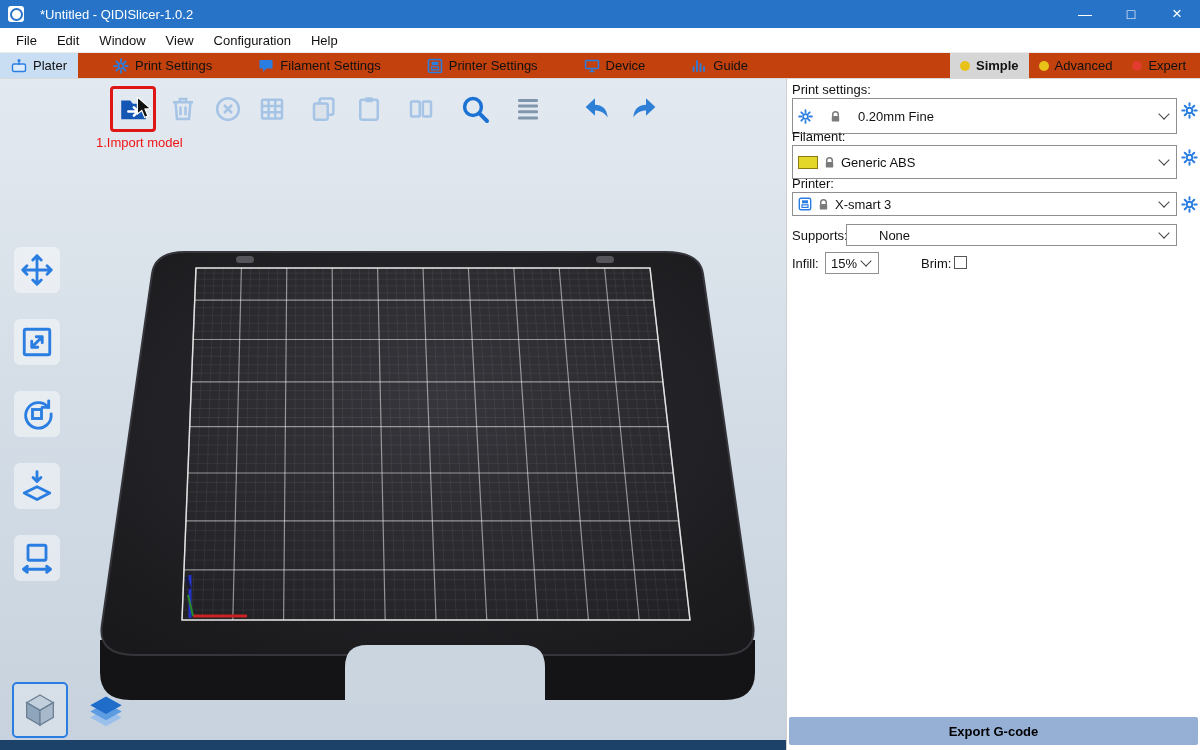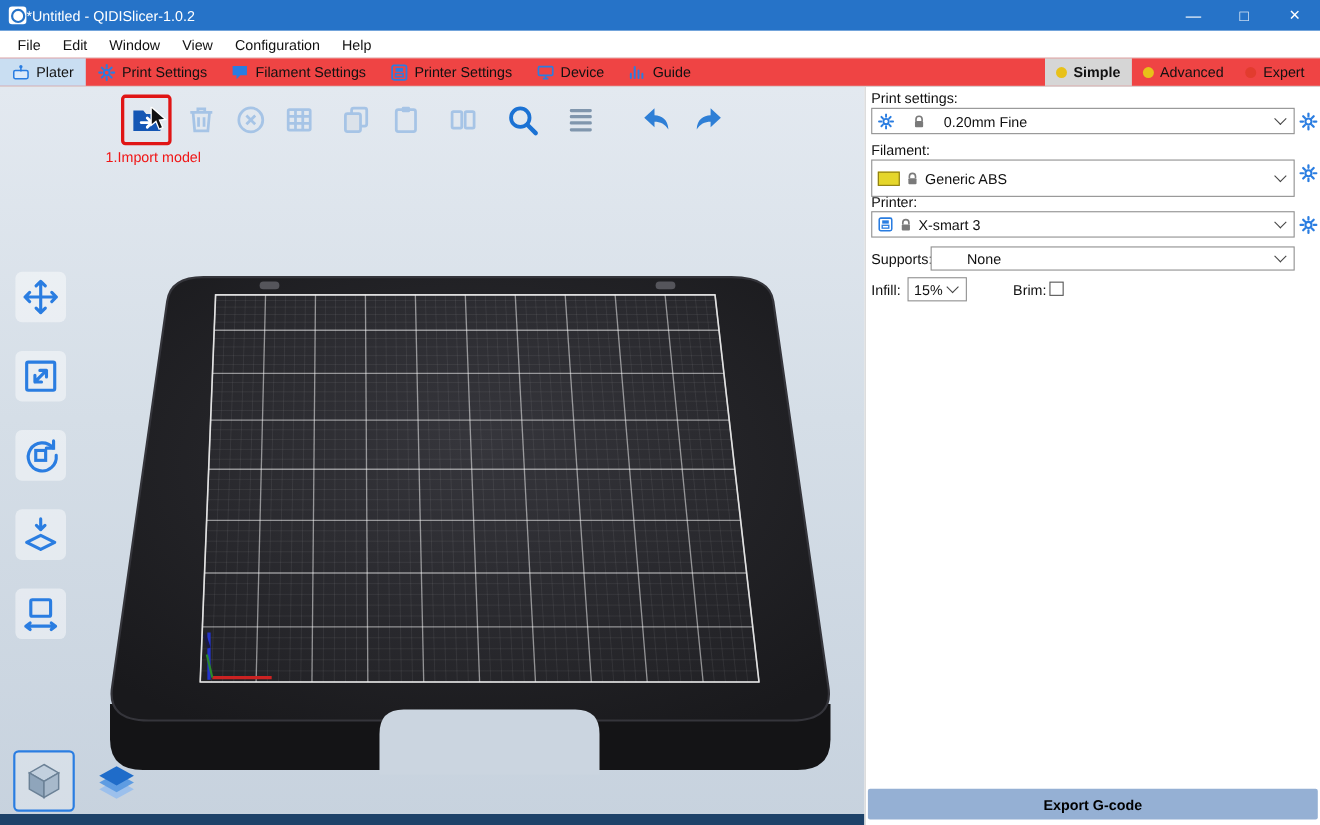--- a/index.html
+++ b/index.html
@@ -5,33 +5,33 @@
   html,body{margin:0;padding:0;background:#9aa3ad;}
   #app{position:relative;width:1200px;height:750px;background:#fff;overflow:hidden;
        font-family:"Liberation Sans",sans-serif;font-size:13px;color:#111;}
 
   
   #titlebar{position:absolute;left:0;top:0;width:1200px;height:28px;background:#2673c8;
             display:flex;align-items:center;color:#fff;}
   #app-icon{width:16px;height:16px;margin-left:8px;background:#fff;border-radius:3px;
             display:flex;align-items:center;justify-content:center;}
   #app-icon i{display:block;width:9px;height:9px;border:2.5px solid #2673c8;border-radius:50%;}
-  #title-text{margin-left:0;font-size:13px;}
+  #title-text{margin-left:16px;font-size:13px;}
   #win-controls{margin-left:auto;display:flex;height:100%;}
   .winbtn{width:46px;height:100%;display:flex;align-items:center;justify-content:center;
           font-size:14px;cursor:default;}
 
   
   #menubar{position:absolute;left:0;top:28px;width:1200px;height:24px;background:#fff;
            display:flex;align-items:center;padding-left:6px;box-sizing:border-box;}
   .menu-item{padding:0 10px;height:100%;display:flex;align-items:center;}
 
   
-  #tabbar{position:absolute;left:0;top:52px;width:1200px;height:27px;background:#ef4444;
-          border-top:1px solid #ececec;border-bottom:1px solid #d8d8d8;display:flex;box-sizing:border-box;}
+  #tabbar{position:absolute;left:0;top:52px;width:1200px;height:27px;background:#c2410c;
+          border-top:1px solid #ececec;border-bottom:1px solid #d8d8d8;display:flex;box-sizing:border-box;gap:24px;}
   .tab{display:flex;align-items:center;gap:6px;padding:0 11px;}
   .tab.selected{background:#c9def2;}
   .ticon{width:16px;height:16px;display:flex;}
   #modes{margin-left:auto;display:flex;padding-right:4px;}
   .mode{display:flex;align-items:center;gap:6px;padding:12px 10px;}
   .mode.selected{background:#d6d6d6;font-weight:bold;}
   .dot{width:10px;height:10px;border-radius:50%;}
 
   
   #main{position:absolute;left:0;top:79px;width:1200px;height:671px;display:flex;}
@@ -448,21 +448,21 @@
             <path d="M12 2l9 5-9 5-9-5z" fill="#1f6cc9"></path>
           </svg>
         </div>
       </div>
 
       <div id="status-strip"></div>
     </div>
 
     <div id="rightpanel">
       <span class="plabel" style="top:3px">Print settings:</span>
-      <div class="combo" style="left:5px;top:19px;width:385px;height:24px;gap:16px;">
+      <div class="combo" style="left:5px;top:19px;width:385px;height:36px;gap:16px;">
         <span class="ilock" style="width:15px;height:15px">
             <svg viewBox="0 0 16 16" width="100%" height="100%">
               <circle cx="8" cy="8" r="2.6" fill="none" stroke="#2a7de1" stroke-width="1.8"></circle>
               <g stroke="#2a7de1" stroke-width="1.9" stroke-linecap="round">
                 <path d="M8 1.2v2.2M8 12.6v2.2M1.2 8h2.2M12.6 8h2.2M3.5 3.5l1.5 1.5M11 11l1.5 1.5M12.5 3.5L11 5M5 11l-1.5 1.5"></path>
               </g>
             </svg>
           </span>
         <span class="ilock">
             <svg viewBox="0 0 14 14" width="100%" height="100%">

